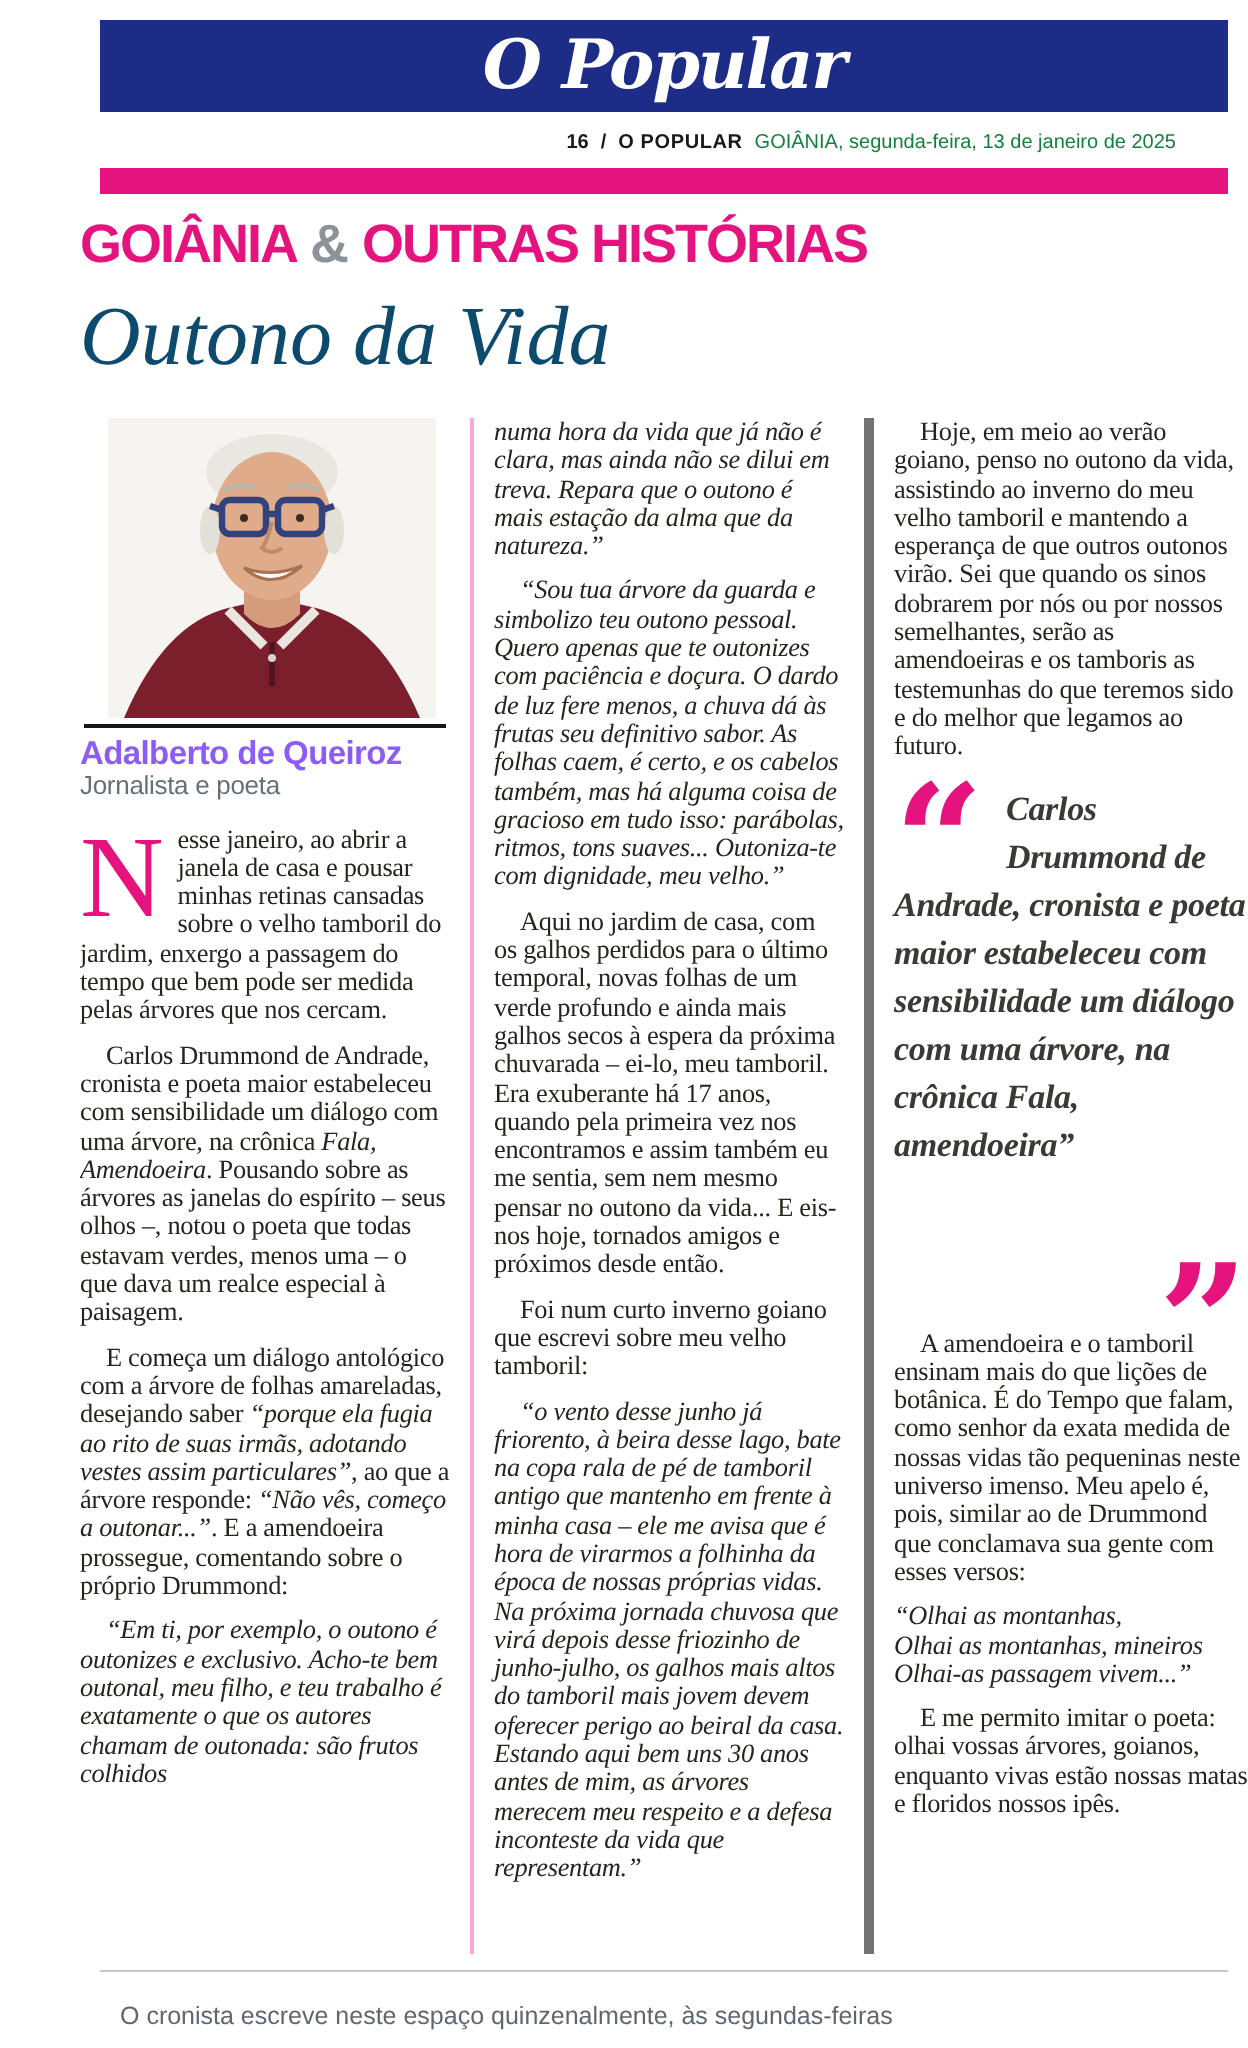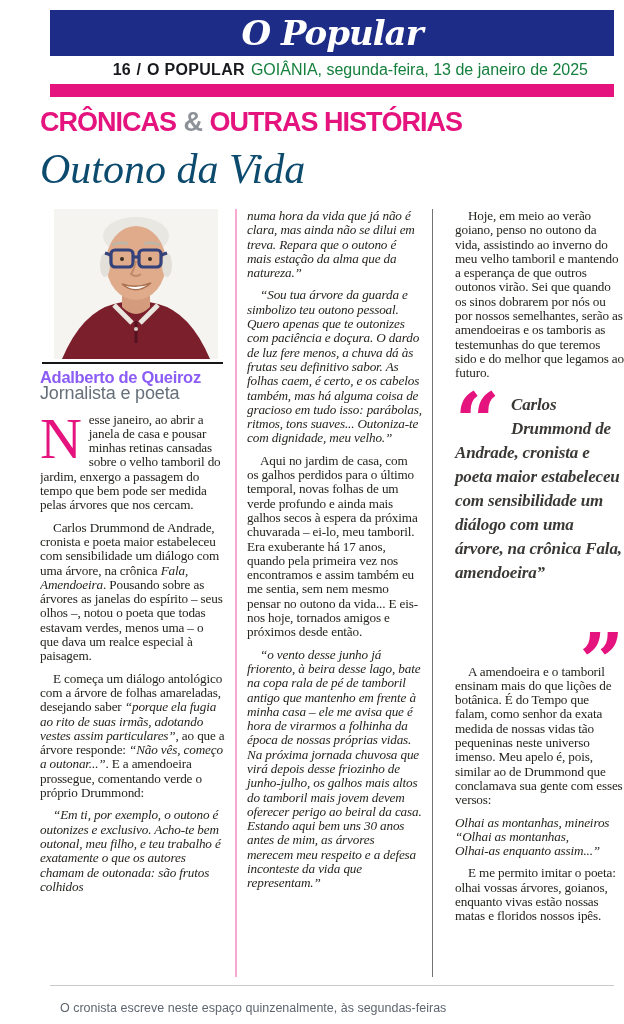--- a/index.html
+++ b/index.html
@@ -3,50 +3,50 @@
 <meta charset="utf-8">
 <style>
   html,body{margin:0;padding:0;background:#ffffff;}
   .page{position:relative;width:624px;height:1024px;background:#ffffff;overflow:hidden;
         font-family:"Liberation Serif", serif;margin-left:20px;}
   
   .masthead{margin:10px 30px 0;height:46px;background:#1d2d87;display:flex;align-items:center;justify-content:center;}
   .masthead-title{color:#ffffff;font-family:"DejaVu Serif", serif;font-style:italic;font-weight:bold;
         font-size:34px;letter-spacing:-1px;}
   
-  .dateline{margin:7px 30px 0;display:flex;justify-content:flex-end;align-items:flex-end;gap:6px;
-        padding-right:26px;font-family:"Liberation Sans", sans-serif;font-size:16px;height:16px;}
+  .dateline{margin:7px 30px 0;display:flex;justify-content:flex-end;align-items:center;gap:6px;
+        padding-right:26px;font-family:"Liberation Sans", sans-serif;font-size:10px;height:16px;}
   .dateline .pg,.dateline .slash,.dateline .paper{font-weight:bold;color:#17191d;}
   .dateline .paper{letter-spacing:.3px;}
   .dateline .edition{color:#15803d;}
   
   .pinkbar{margin:5px 30px 0;height:13px;background:#e5137d;}
   .section-title{margin:10px 0 0 20px;font-family:"Liberation Sans", sans-serif;font-weight:bold;
         font-size:27px;color:#e5137d;letter-spacing:-1px;line-height:30px;}
   .section-title .amp{color:#8d9298;margin:0 1px;}
   
   .article-title{margin:9px 0 0 20px;font-family:"Liberation Serif", serif;font-style:italic;
         font-weight:normal;font-size:42px;line-height:46px;color:#0c4a6e;}
   
   .columns{margin:17px 20px 0;display:flex;height:768px;overflow:hidden;}
   .col{box-sizing:border-box;font-size:13.2px;line-height:14.3px;color:#26241f;letter-spacing:-.15px;}
   .col1{width:195px;padding-right:10px;}
   .col2{width:197px;padding:0 10px;border-left:2px solid #f9a8d4;}
-  .col3{width:192px;padding-left:22px;border-left:1px solid #737373;}
+  .col3{width:192px;padding-left:10px;border-left:5px solid #737373;}
   .col p{margin:0 0 8px 0;}
   .col p.indent{text-indent:13px;}
   .col p.i{font-style:italic;}
   .col em{font-style:italic;}
   
   .author{margin:0 0 12px 0;}
   .author svg{display:block;margin-left:14px;width:164px;height:150px;}
   .byline-rule{border-top:2.5px solid #161616;margin:3px 2px 6px 2px;}
   .author-name{font-family:"Liberation Sans", sans-serif;font-weight:bold;font-size:16.5px;
         color:#8b5cf6;letter-spacing:-.3px;}
-  .author-role{font-family:"Liberation Sans", sans-serif;font-size:18px;color:#66707a;margin-top:2px;}
+  .author-role{font-family:"Liberation Sans", sans-serif;font-size:13px;color:#66707a;margin-top:2px;}
   
   .dropcap{float:left;font-size:58px;line-height:46px;color:#e5137d;padding:3px 7px 2px 0;
         font-family:"Liberation Serif", serif;}
   
   .pullquote{position:relative;margin:12px 0 14px;font-weight:bold;font-style:italic;
         font-size:17px;line-height:24px;color:#3b3936;min-height:258px;}
   .pq-mark{color:#e5137d;font-family:"DejaVu Serif", serif;font-style:normal;font-weight:bold;}
   .pq-open{float:left;width:52px;height:30px;font-size:78px;line-height:58px;overflow:visible;margin:0 4px 0 0;}
   .pq-close{position:absolute;right:0;bottom:-26px;font-size:78px;line-height:30px;}
   .verse div{font-style:italic;}
@@ -67,21 +67,21 @@
   <div class="dateline">
     <span class="pg">16</span>
     <span class="slash">/</span>
     <span class="paper">O POPULAR</span>
     <span class="edition">GOIÂNIA, segunda-feira, 13 de janeiro de 2025</span>
   </div>
 
   <div class="pinkbar"></div>
 
   <div class="section-title">
-    <span>CRÔNICAS</span>
+    <span>GOIÂNIA</span>
     <span class="amp">&amp;</span>
     <span>OUTRAS HISTÓRIAS</span>
   </div>
 
   <h1 class="article-title">Outono da Vida</h1>
 
   <div class="columns">
 
     <div class="col col1">
       <div class="author">
@@ -113,46 +113,47 @@
         </svg>
         <div class="byline-rule"></div>
         <div class="author-name">Adalberto de Queiroz</div>
         <div class="author-role">Jornalista e poeta</div>
       </div>
 
       <p><span class="dropcap">N</span><span>esse janeiro, ao abrir a janela de casa e pousar minhas retinas cansadas sobre o velho tamboril do jardim, enxergo a passagem do tempo que bem pode ser medida pelas árvores que nos cercam.</span></p>
 
       <p class="indent"><span>Carlos Drummond de Andrade, cronista e poeta maior estabeleceu com sensibilidade um diálogo com uma árvore, na crônica </span><em>Fala, Amendoeira</em><span>. Pousando sobre as árvores as janelas do espírito – seus olhos –, notou o poeta que todas estavam verdes, menos uma – o que dava um realce especial à paisagem.</span></p>
 
-      <p class="indent"><span>E começa um diálogo antológico com a árvore de folhas amareladas, desejando saber </span><em>“porque ela fugia ao rito de suas irmãs, adotando vestes assim particulares”</em><span>, ao que a árvore responde: </span><em>“Não vês, começo a outonar...”</em><span>. E a amendoeira prossegue, comentando verde o próprio Drummond:</span></p>
+      <p class="indent"><span>E começa um diálogo antológico com a árvore de folhas amareladas, desejando saber </span><em>“porque ela fugia ao rito de suas irmãs, adotando vestes assim particulares”</em><span>, ao que a árvore responde: </span><em>“Não vês, começo a outonar...”</em><span>. E a amendoeira prossegue, comentando sobre o próprio Drummond:</span></p>
 
       <p class="indent i">“Em ti, por exemplo, o outono é outonizes e exclusivo. Acho-te bem outonal, meu filho, e teu trabalho é exatamente o que os autores chamam de outonada: são frutos colhidos</p>
     </div>
 
     <div class="col col2">
       <p class="i">numa hora da vida que já não é clara, mas ainda não se dilui em treva. Repara que o outono é mais estação da alma que da natureza.”</p>
       <p class="indent i">“Sou tua árvore da guarda e simbolizo teu outono pessoal. Quero apenas que te outonizes com paciência e doçura. O dardo de luz fere menos, a chuva dá às frutas seu definitivo sabor. As folhas caem, é certo, e os cabelos também, mas há alguma coisa de gracioso em tudo isso: parábolas, ritmos, tons suaves... Outoniza-te com dignidade, meu velho.”</p>
       <p class="indent">Aqui no jardim de casa, com os galhos perdidos para o último temporal, novas folhas de um verde profundo e ainda mais galhos secos à espera da próxima chuvarada – ei-lo, meu tamboril. Era exuberante há 17 anos, quando pela primeira vez nos encontramos e assim também eu me sentia, sem nem mesmo pensar no outono da vida... E eis-nos hoje, tornados amigos e próximos desde então.</p>
+      <p class="indent">Foi num curto inverno goiano que escrevi sobre meu velho tamboril:</p>
       <p class="indent i">“o vento desse junho já friorento, à beira desse lago, bate na copa rala de pé de tamboril antigo que mantenho em frente à minha casa – ele me avisa que é hora de virarmos a folhinha da época de nossas próprias vidas. Na próxima jornada chuvosa que virá depois desse friozinho de junho-julho, os galhos mais altos do tamboril mais jovem devem oferecer perigo ao beiral da casa. Estando aqui bem uns 30 anos antes de mim, as árvores merecem meu respeito e a defesa inconteste da vida que representam.”</p>
     </div>
 
     <div class="col col3">
       <p class="indent">Hoje, em meio ao verão goiano, penso no outono da vida, assistindo ao inverno do meu velho tamboril e mantendo a esperança de que outros outonos virão. Sei que quando os sinos dobrarem por nós ou por nossos semelhantes, serão as amendoeiras e os tamboris as testemunhas do que teremos sido e do melhor que legamos ao futuro.</p>
 
       <div class="pullquote">
         <span class="pq-mark pq-open">“</span><span>Carlos Drummond de Andrade, cronista e poeta maior estabeleceu com sensibilidade um diálogo com uma árvore, na crônica Fala, amendoeira”</span>
         <span class="pq-mark pq-close">”</span>
       </div>
 
       <p class="indent">A amendoeira e o tamboril ensinam mais do que lições de botânica. É do Tempo que falam, como senhor da exata medida de nossas vidas tão pequeninas neste universo imenso. Meu apelo é, pois, similar ao de Drummond que conclamava sua gente com esses versos:</p>
 
       <div class="verse">
+        <div>“Olhai as montanhas,</div>
         <div>Olhai as montanhas, mineiros</div>
-        <div>“Olhai as montanhas,</div>
-        <div>Olhai-as enquanto assim...”</div>
+        <div>Olhai-as passagem vivem...”</div>
       </div>
 
       <p class="indent">E me permito imitar o poeta: olhai vossas árvores, goianos, enquanto vivas estão nossas matas e floridos nossos ipês.</p>
     </div>
   </div>
 
   <div class="foot-rule"></div>
   <div class="footer-note">O cronista escreve neste espaço quinzenalmente, às segundas-feiras</div>
 
 </div>

